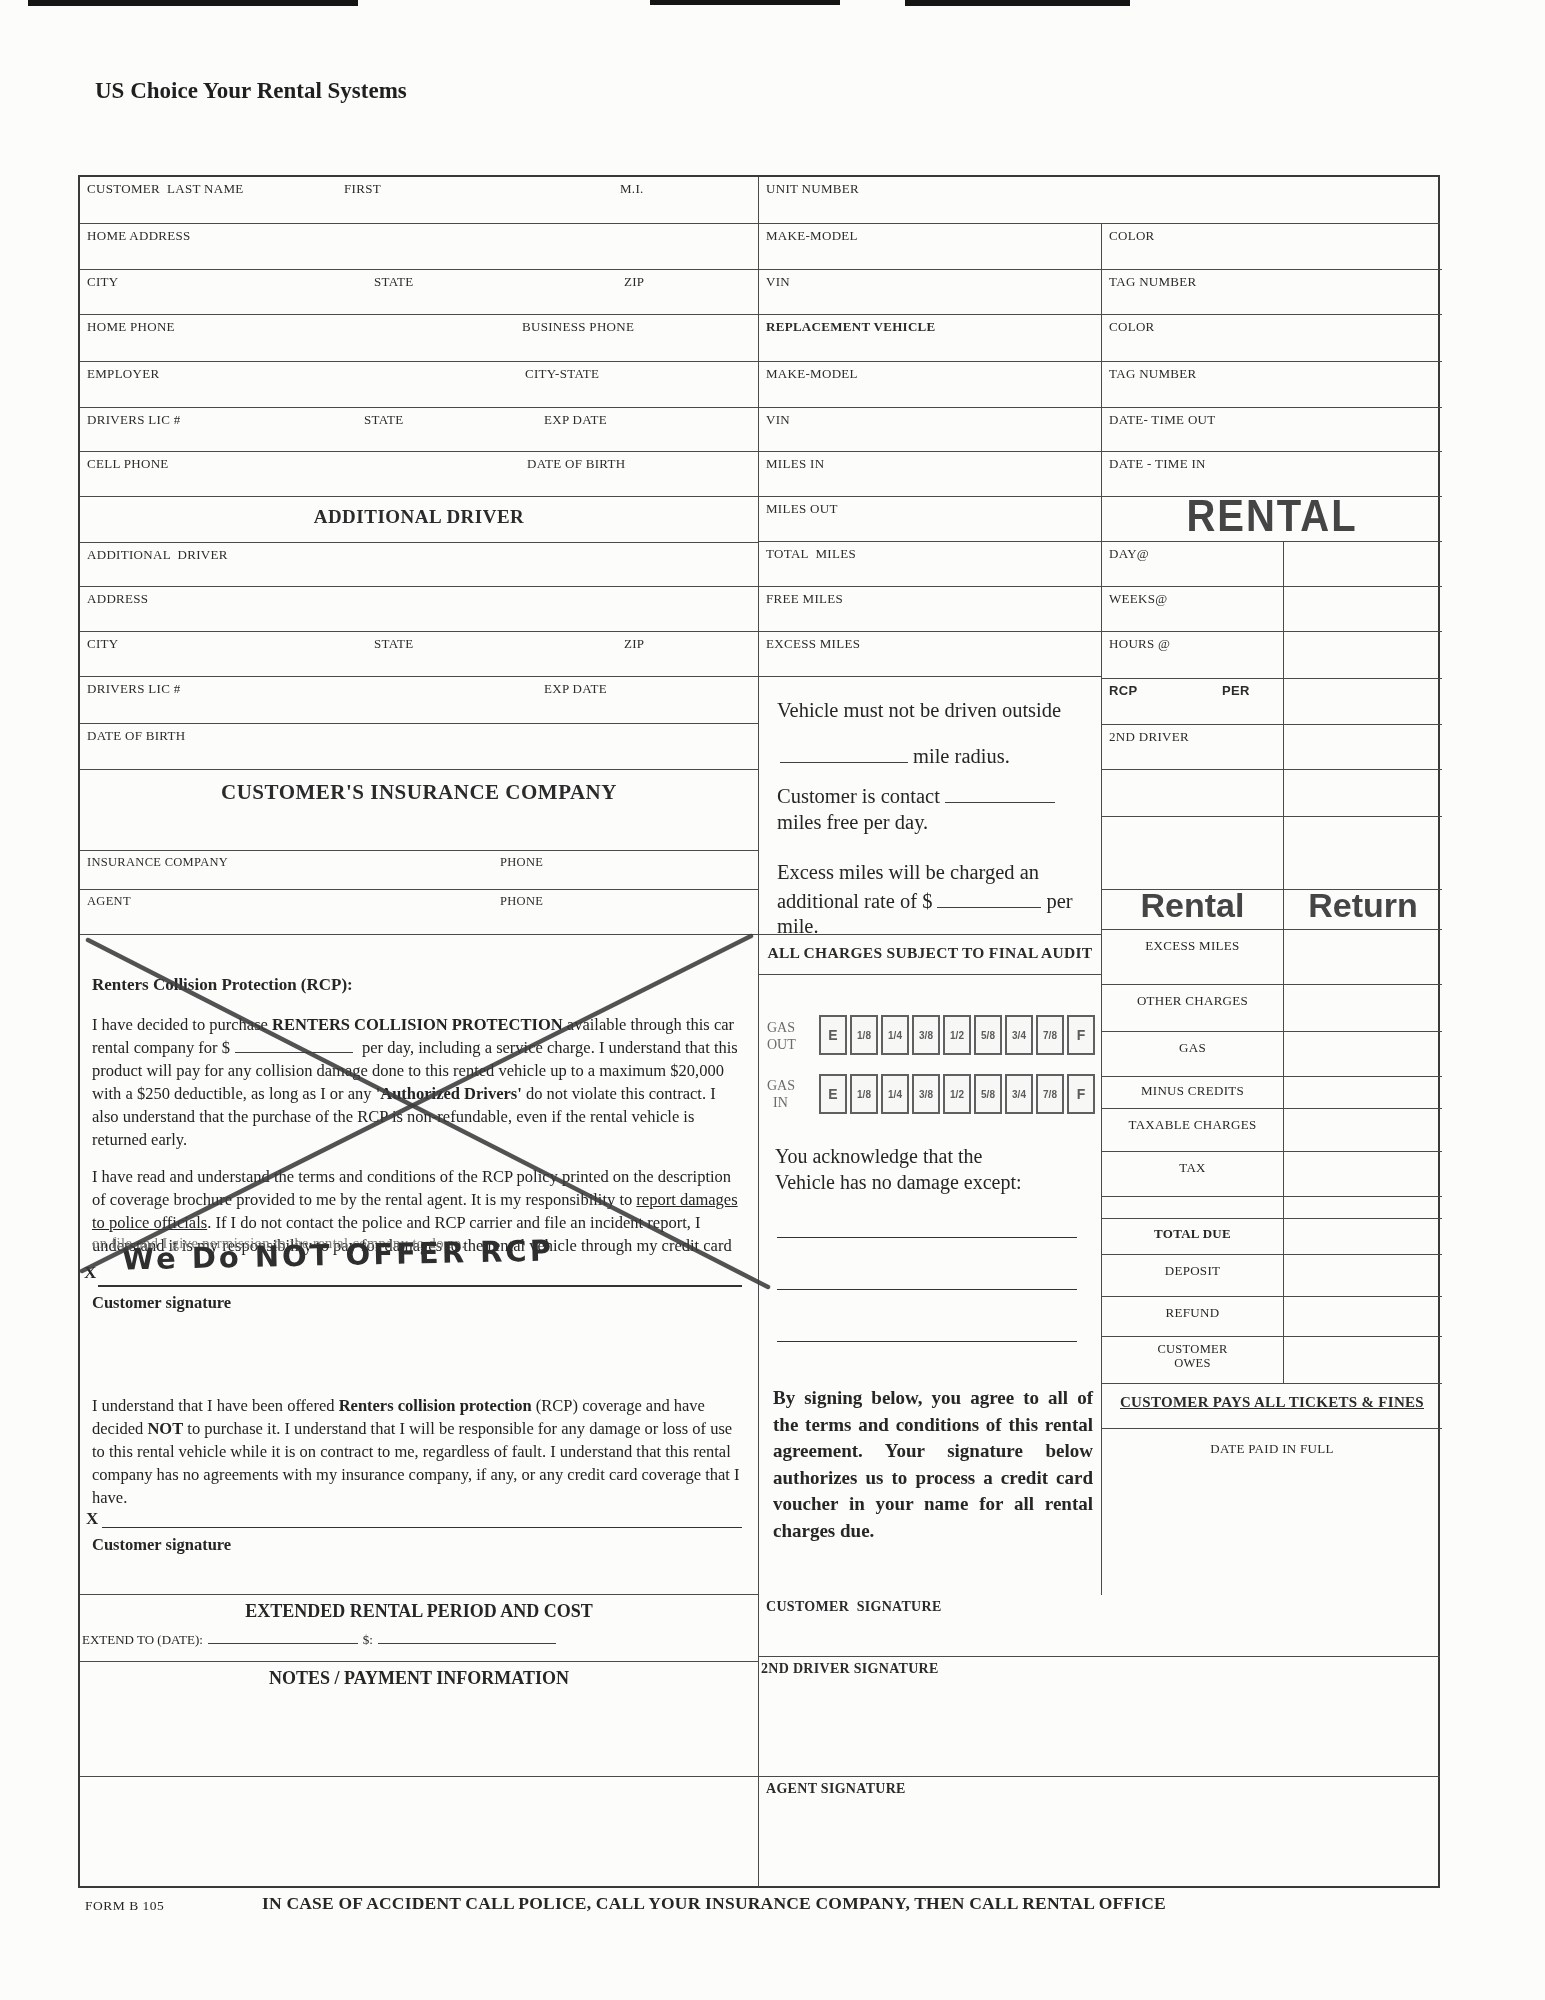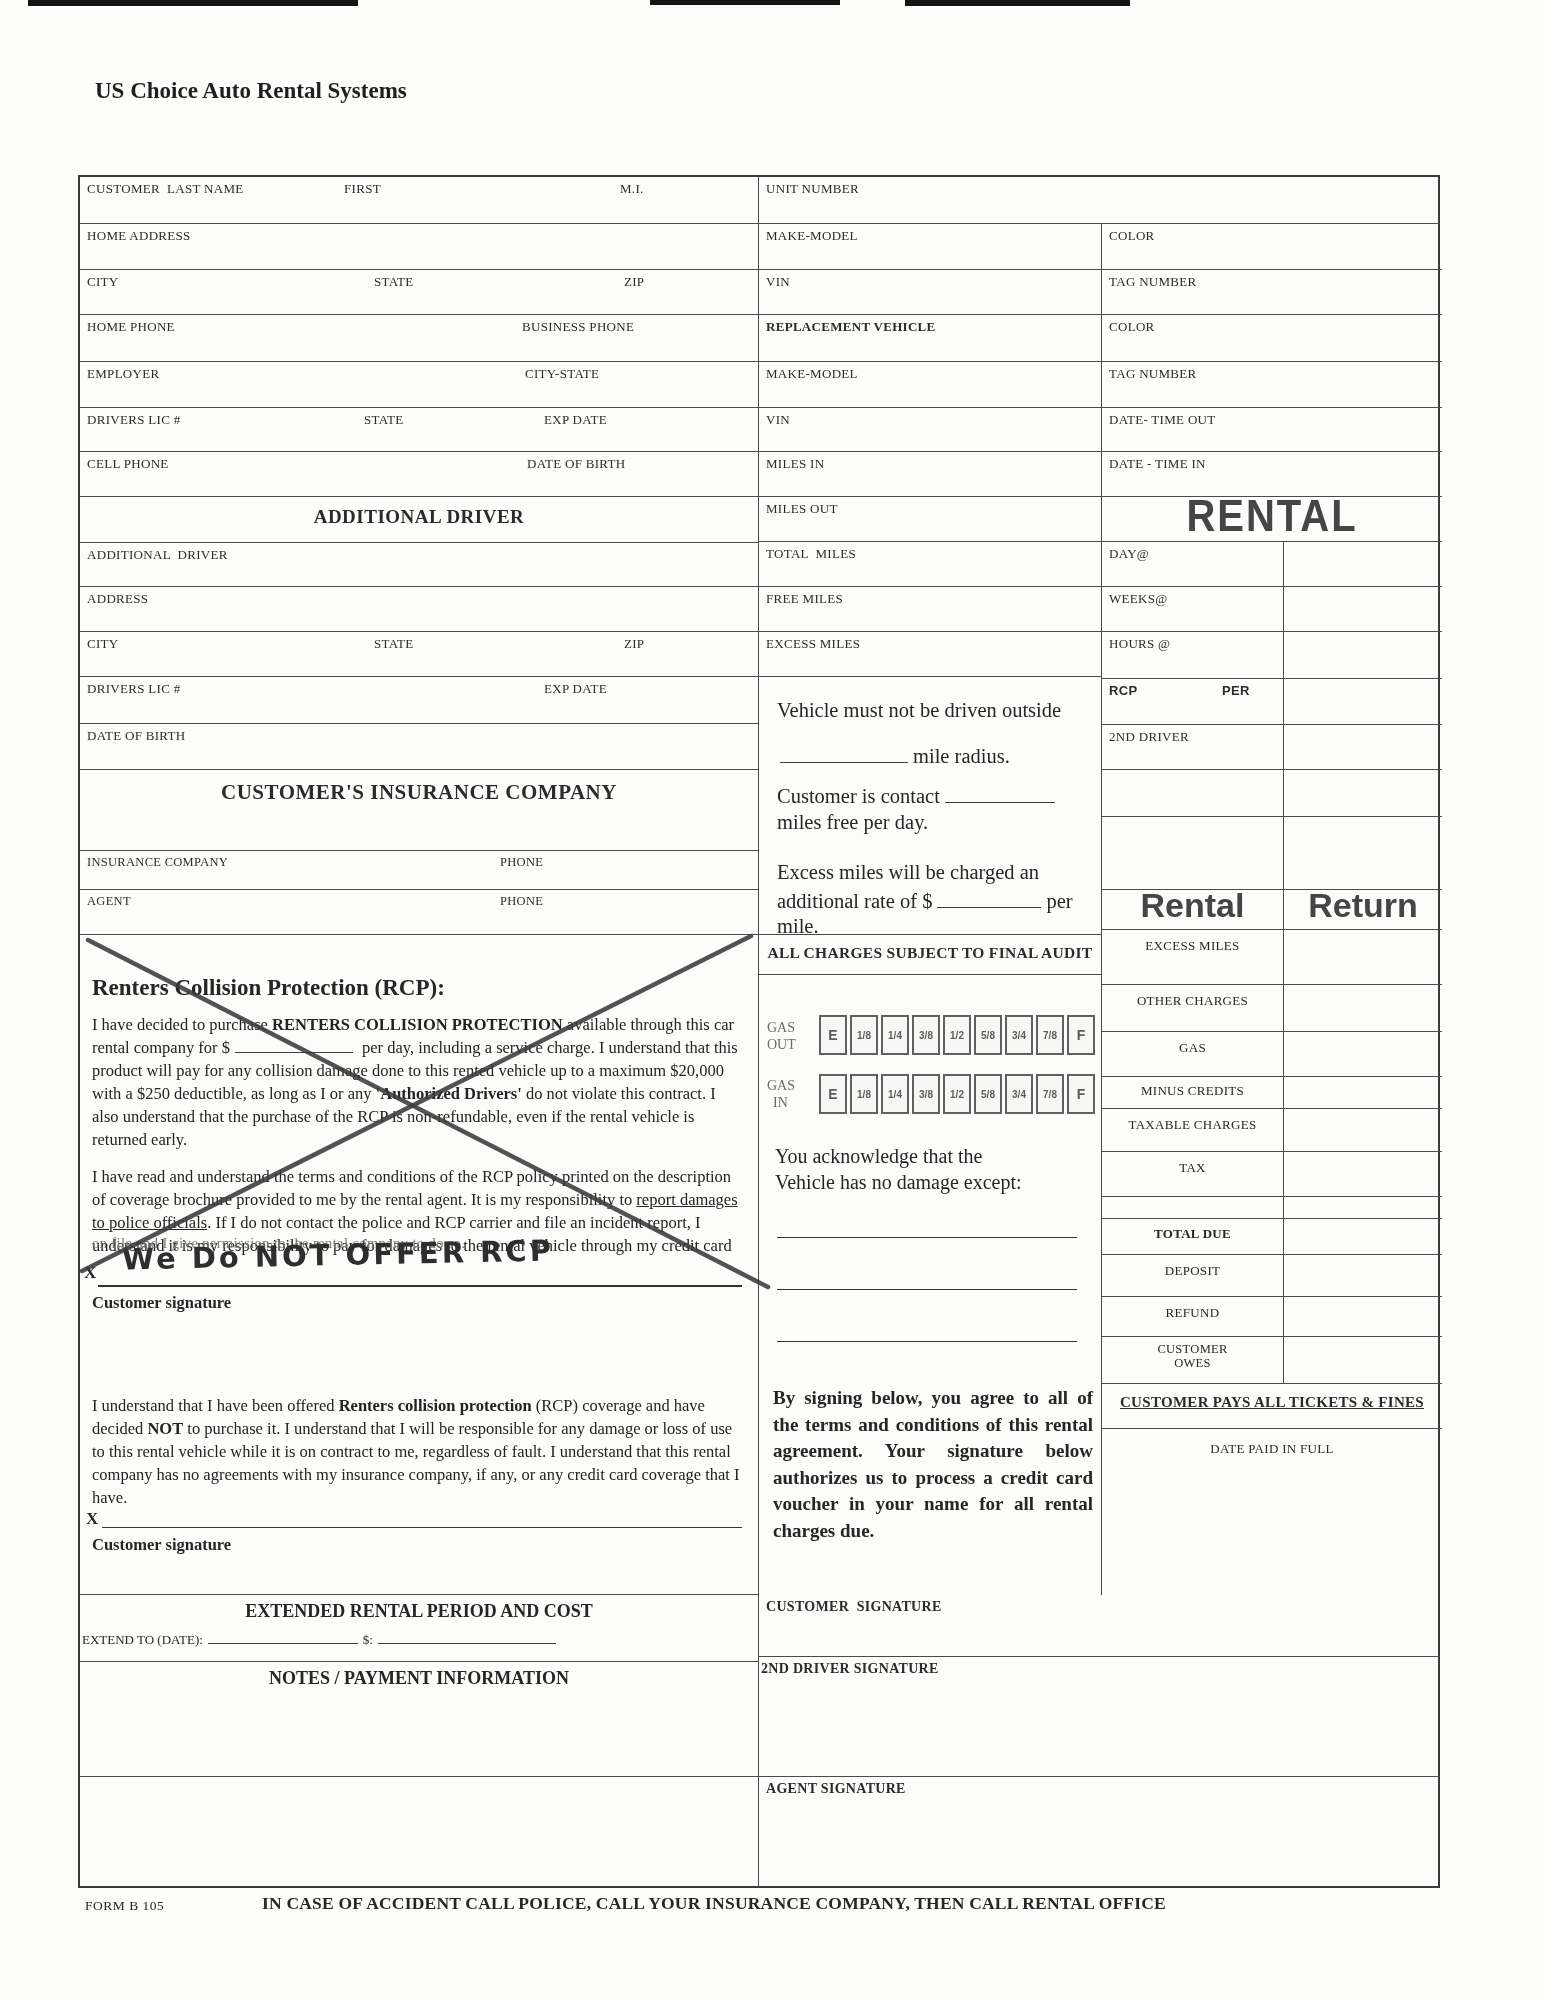--- a/index.html
+++ b/index.html
@@ -37,21 +37,21 @@
 </style>
 </head>
 <body>
 
 <div class="page">
 
   <div class="scanmark" style="left:28px;width:330px;"></div>
   <div class="scanmark" style="left:650px;width:190px;height:5px;"></div>
   <div class="scanmark" style="left:905px;width:225px;"></div>
 
-  <div class="abs b" style="left:95px;top:78px;font-size:23px;color:#1f1f1f;">US Choice Auto Rental Systems</div>
+  <div class="abs b" style="left:95px;top:78px;font-size:23px;color:#1f1f1f;">US Choice Your Rental Systems</div>
 
   <div class="frame">
 
     <div class="col" style="left:0;width:679px;height:1710px;border-right:1.6px solid #4a4a4a;">
 
       <div class="r" style="height:47px;">
         <span class="fl">CUSTOMER  LAST NAME</span>
         <span class="fl" style="left:264px;">FIRST</span>
         <span class="fl" style="left:540px;">M.I.</span>
       </div>
@@ -109,21 +109,21 @@
       <div class="r" style="height:39px;">
         <span class="fl" style="font-size:12.5px;">INSURANCE COMPANY</span>
         <span class="fl" style="left:420px;font-size:12.5px;">PHONE</span>
       </div>
       <div class="r" style="height:45px;">
         <span class="fl" style="font-size:12.5px;">AGENT</span>
         <span class="fl" style="left:420px;font-size:12.5px;">PHONE</span>
       </div>
 
       <div class="r" style="height:660px;">
-        <div class="abs b" style="left:12px;top:40px;font-size:23px;">Renters Collision Protection (RCP):</div>
+        <div class="abs b" style="left:12px;top:40px;font-size:17px;">Renters Collision Protection (RCP):</div>
         <div class="para" style="left:12px;top:78px;width:652px;">
           <span>I have decided to purchase </span><span class="b">RENTERS COLLISION PROTECTION</span><span> available through this car rental company for $</span><span class="blank" style="width:118px;"></span><span> per day, including a service charge. I understand that this product will pay for any collision damage done to this rented vehicle up to a maximum $20,000 with a $250 deductible, as long as I or any </span><span class="b">'Authorized Drivers'</span><span> do not violate this contract. I also understand that the purchase of the RCP is non-refundable, even if the rental vehicle is returned early.</span>
         </div>
         <div class="para" style="left:12px;top:230px;width:656px;">
           <span>I have read and understand the terms and conditions of the RCP policy printed on the description of coverage brochure provided to me by the rental agent. It is my responsibility to </span><span style="text-decoration:underline;">report damages to police officials</span><span>. If I do not contact the police and RCP carrier and file an incident report, I understand it is my responsibility to pay for damages to the rental vehicle through my credit card</span>
         </div>
         <div class="abs faded" style="left:12px;top:300px;font-size:14.5px;letter-spacing:.4px;">on file and I give permission to the rental company to do so.</div>
         <div class="abs b" style="left:4px;top:328px;font-size:17px;">X</div>
         <div class="abs hand" style="left:42px;top:303px;font-size:29px;">We Do NOT OFFER RCP</div>
         <div class="sigline" style="left:18px;top:320px;width:644px;height:30px;"></div>

